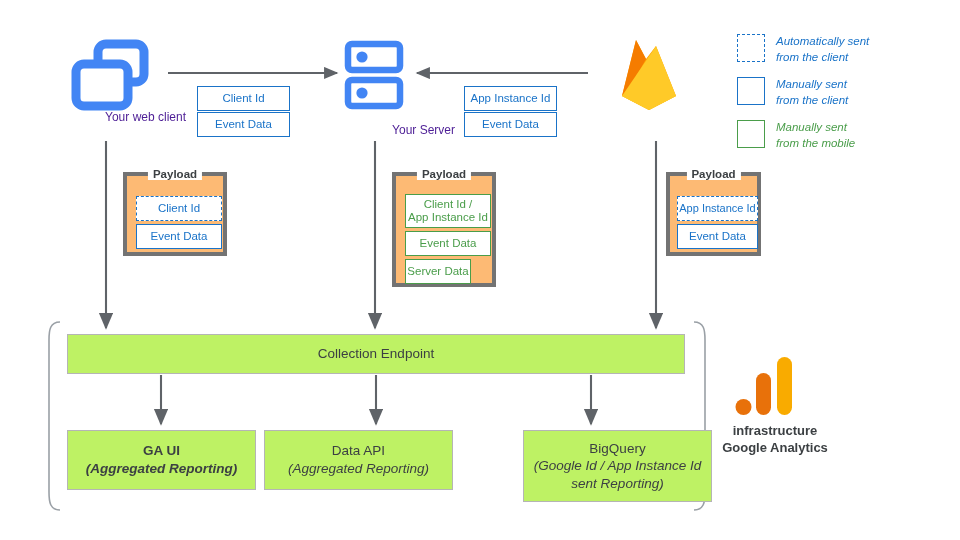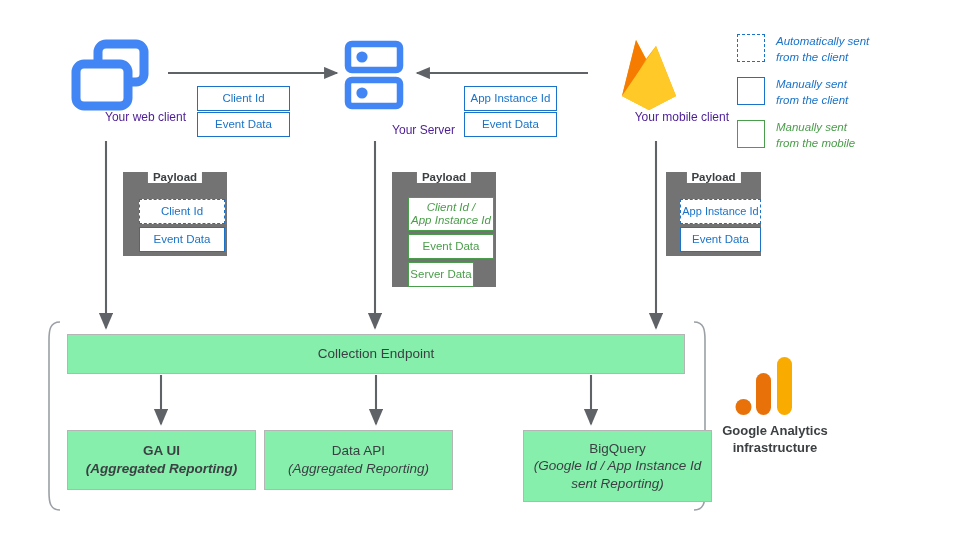--- a/index.html
+++ b/index.html
@@ -28,37 +28,37 @@
     text-align:right;
     line-height:1.15;
   }
   .chip-blue{border:1.3px solid #1a73c8;color:#1a73c8;background:#fff;}
   .chip-blue-dash{border:1.4px dashed #1a73c8;color:#1a73c8;background:#fff;}
   .chip-green{border:1.3px solid #4a9d4a;color:#4a9d4a;background:#fff;}
 
   
   .payload{
     box-sizing:border-box;
-    border:7px solid #737373;
-    background:#737373;
+    border:4px solid #737373;
+    background:#fdba74;
   }
   .payload-title{
     position:absolute;
     top:-8px;left:50%;transform:translateX(-50%);
     background:#fff;
     padding:0 5px;
     font-size:11.5px;font-weight:bold;color:#3c4043;
     white-space:nowrap;
   }
 
   
   .obox{
     box-sizing:border-box;
     border:1px solid #b5b5b5;
-    background:#86efac;
+    background:#bef264;
     display:flex;flex-direction:column;
     align-items:center;justify-content:center;
     text-align:center;
     font-size:13.5px;
     color:#3c4043;
     line-height:1.3;
   }
   .obox .sub{font-style:italic;}
 
   
@@ -139,37 +139,36 @@
   <div class="abs node-label" style="left:295px;top:123px;width:160px;">Your Server</div>
 
   <div class="abs" style="left:612px;top:34px;width:74px;height:80px;">
     <svg width="74" height="80" viewBox="0 0 74 80">
       <path d="M10,62 L24,6 L34,25 L44,12 L64,62 L37,76 Z" fill="#ffa000"></path>
       <path d="M10,62 L24,6 L34,25 L22,46 Z" fill="#f57c00"></path>
       <path d="M10,62 L44,12 L64,62 L37,76 Z" fill="#ffca28"></path>
       <path d="M10,62 L37,76 L64,62 L37,44 Z" fill="#ffca28"></path>
     </svg>
   </div>
-  <div class="abs node-label" style="left:569px;top:110px;width:160px;">Your mobile client</div>
 
   <div class="abs chip chip-blue" style="left:197px;top:86px;width:93px;height:25px;">Client Id</div>
   <div class="abs chip chip-blue" style="left:197px;top:112px;width:93px;height:25px;">Event Data</div>
 
   <div class="abs chip chip-blue" style="left:464px;top:86px;width:93px;height:25px;">App Instance Id</div>
   <div class="abs chip chip-blue" style="left:464px;top:112px;width:93px;height:25px;">Event Data</div>
 
   <div class="abs payload" style="left:123px;top:172px;width:104px;height:84px;">
     <div class="payload-title">Payload</div>
     <div class="chip chip-blue-dash" style="position:absolute;left:9px;top:20px;width:86px;height:25px;">Client Id</div>
     <div class="chip chip-blue" style="position:absolute;left:9px;top:48px;width:86px;height:25px;">Event Data</div>
   </div>
 
   <div class="abs payload" style="left:392px;top:172px;width:104px;height:115px;">
     <div class="payload-title">Payload</div>
-    <div class="chip chip-green" style="position:absolute;left:9px;top:18px;width:86px;height:34px;flex-direction:column;font-style:italic;">
+    <div class="chip chip-green" style="position:absolute;left:9px;top:18px;width:86px;height:34px;flex-direction:column;">
       <span>Client Id /</span>
       <span>App Instance Id</span>
     </div>
     <div class="chip chip-green" style="position:absolute;left:9px;top:55px;width:86px;height:25px;">Event Data</div>
     <div class="chip chip-green" style="position:absolute;left:9px;top:83px;width:66px;height:25px;">Server Data</div>
   </div>
 
   <div class="abs payload" style="left:666px;top:172px;width:95px;height:84px;">
     <div class="payload-title">Payload</div>
     <div class="chip chip-blue-dash" style="position:absolute;left:7px;top:20px;width:81px;height:25px;font-size:11px;">App Instance Id</div>
@@ -197,22 +196,22 @@
   </div>
 
   <div class="abs" style="left:735px;top:355px;width:80px;height:62px;">
     <svg width="80" height="62" viewBox="0 0 80 62">
       <rect x="42" y="2" width="15" height="58" rx="7.5" ry="7.5" fill="#f9ab00"></rect>
       <rect x="21" y="18" width="15" height="42" rx="7.5" ry="7.5" fill="#e8710a"></rect>
       <circle cx="8.5" cy="52" r="8" fill="#e8710a"></circle>
     </svg>
   </div>
   <div class="abs ga-caption" style="left:690px;top:423px;width:170px;">
+    <div>infrastructure</div>
     <div>Google Analytics</div>
-    <div>infrastructure</div>
   </div>
 
   <div class="abs" style="left:737px;top:34px;width:215px;">
     <div class="legend-row" style="margin-bottom:12px;">
       <div class="legend-swatch sw-dash"></div>
       <div class="legend-text lt-blue">
         <div>Automatically sent</div>
         <div>from the client</div>
       </div>
     </div>

